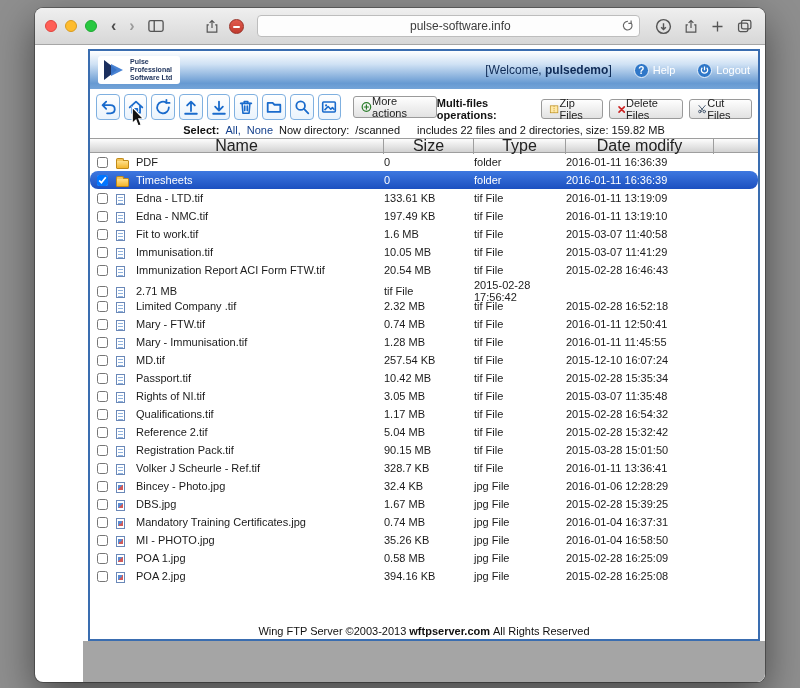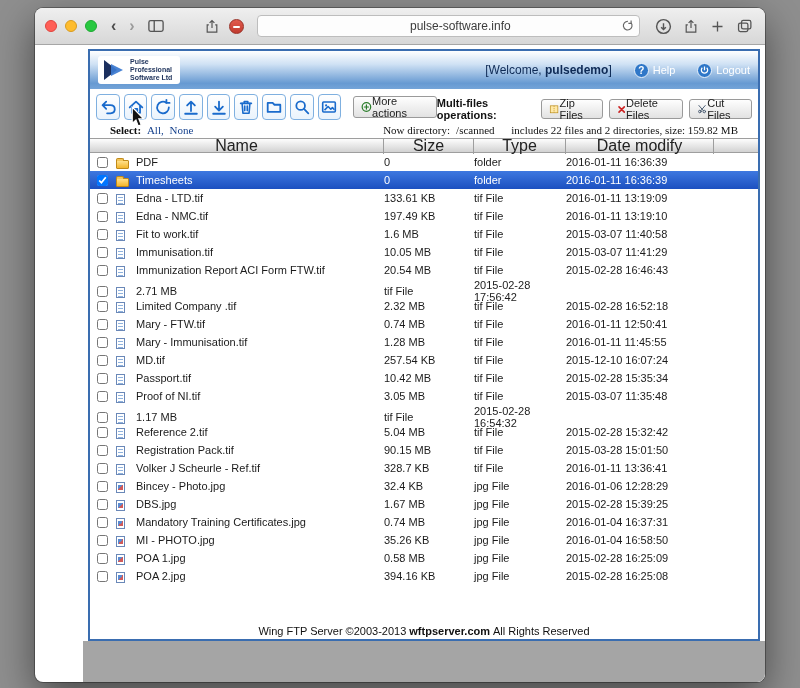--- a/index.html
+++ b/index.html
@@ -74,33 +74,33 @@
   .tbtn svg { display:block; }
   .more-btn, .opbtn {
     display:flex; align-items:center; height:20px; padding:0 7px;
     background:linear-gradient(#fefefe,#e2e2e2); border:1px solid #9a9a9a; border-radius:3px;
     font-size:11px; color:#222;
   }
   .more-btn { margin-left:8px; height:22px; }
   .tool-right { display:flex; align-items:center; gap:6px; padding-top:3px; }
   .multi-label { font-size:11px; font-weight:bold; color:#111; margin-right:2px; }
   
-  .select-bar { flex:none; display:flex; justify-content:space-between; align-items:center; padding:1px 20px 2px; font-size:11px; color:#111;font-family:Liberation Serif, serif; }
+  .select-bar { flex:none; display:flex; justify-content:center; align-items:center; padding:1px 20px 2px; font-size:11px; color:#111; }
   .select-bar b { font-weight:bold; }
   .sel-link { color:#14408c; margin-left:3px; }
   .dir-info span { margin-left:6px; }
   
   .thead, .trow { display:grid; grid-template-columns:26px 20px 1fr 90px 92px 148px 44px; align-items:center; }
   .thead { flex:none; height:15px; font-size:16px; color:#222;
     background:linear-gradient(#fdfdfd,#d2d2d2); border-top:1px solid #9e9e9e; border-bottom:1px solid #9e9e9e; }
   .thead .hcell { height:15px; line-height:14px; text-align:center; border-right:1px solid #9e9e9e; }
   .h-name { grid-column:1/4; }
   .h-spare { border-right:none !important; }
   .tbody { flex:none; }
-  .trow { height:18px; font-size:11px; color:#1b1b1b; }
+  .trow { height:18px; font-size:11px; color:#1b1b1b;border-radius:8px; }
   .trow.selected { background:linear-gradient(#3e78e0,#1c50c0); color:#fff; }
   .chk { display:flex; justify-content:flex-start; padding-left:7px; }
   .chk input { width:11px; height:11px; margin:0; }
   .c-name { overflow:hidden; white-space:nowrap; }
   .fe-icon { display:inline-block; position:relative; vertical-align:middle; }
   .icon-folder { width:13px; height:9px; background:linear-gradient(#ffe08a,#f3b62c); border:1px solid #c08a18; border-radius:1px; margin-top:3px; }
   .icon-folder::before { content:""; position:absolute; top:-3px; left:-1px; width:6px; height:2px;
     background:#f3c55a; border:1px solid #c08a18; border-bottom:0; border-radius:2px 2px 0 0; }
   .icon-tif, .icon-jpg { width:9px; height:11px; background:#fff; border:1px solid #6a88b8; margin-top:1px; }
   .icon-tif::before { content:""; position:absolute; left:1px; right:1px; top:2px; height:7px;
@@ -463,31 +463,32 @@
     <span class="cell c-size">10.42 MB</span>
     <span class="cell c-type">tif File</span>
     <span class="cell c-date">2015-02-28 15:35:34</span>
     <span class="cell c-spare"></span>
   </div>
           <div class="trow">
     <span class="cell chk">
               <input type="checkbox" style="">
             </span>
     <span class="cell"><span class="fe-icon icon-tif"></span></span>
-    <span class="cell c-name">Proof of NI.tif</span>
+    <span class="cell c-name">Rights of NI.tif</span>
     <span class="cell c-size">3.05 MB</span>
     <span class="cell c-type">tif File</span>
     <span class="cell c-date">2015-03-07 11:35:48</span>
     <span class="cell c-spare"></span>
   </div>
           <div class="trow">
     <span class="cell chk">
               <input type="checkbox" style="">
             </span>
     <span class="cell"><span class="fe-icon icon-tif"></span></span>
+    <span class="cell c-name">Qualifications.tif</span>
     <span class="cell c-size">1.17 MB</span>
     <span class="cell c-type">tif File</span>
     <span class="cell c-date">2015-02-28 16:54:32</span>
     <span class="cell c-spare"></span>
   </div>
           <div class="trow">
     <span class="cell chk">
               <input type="checkbox" style="">
             </span>
     <span class="cell"><span class="fe-icon icon-tif"></span></span>

